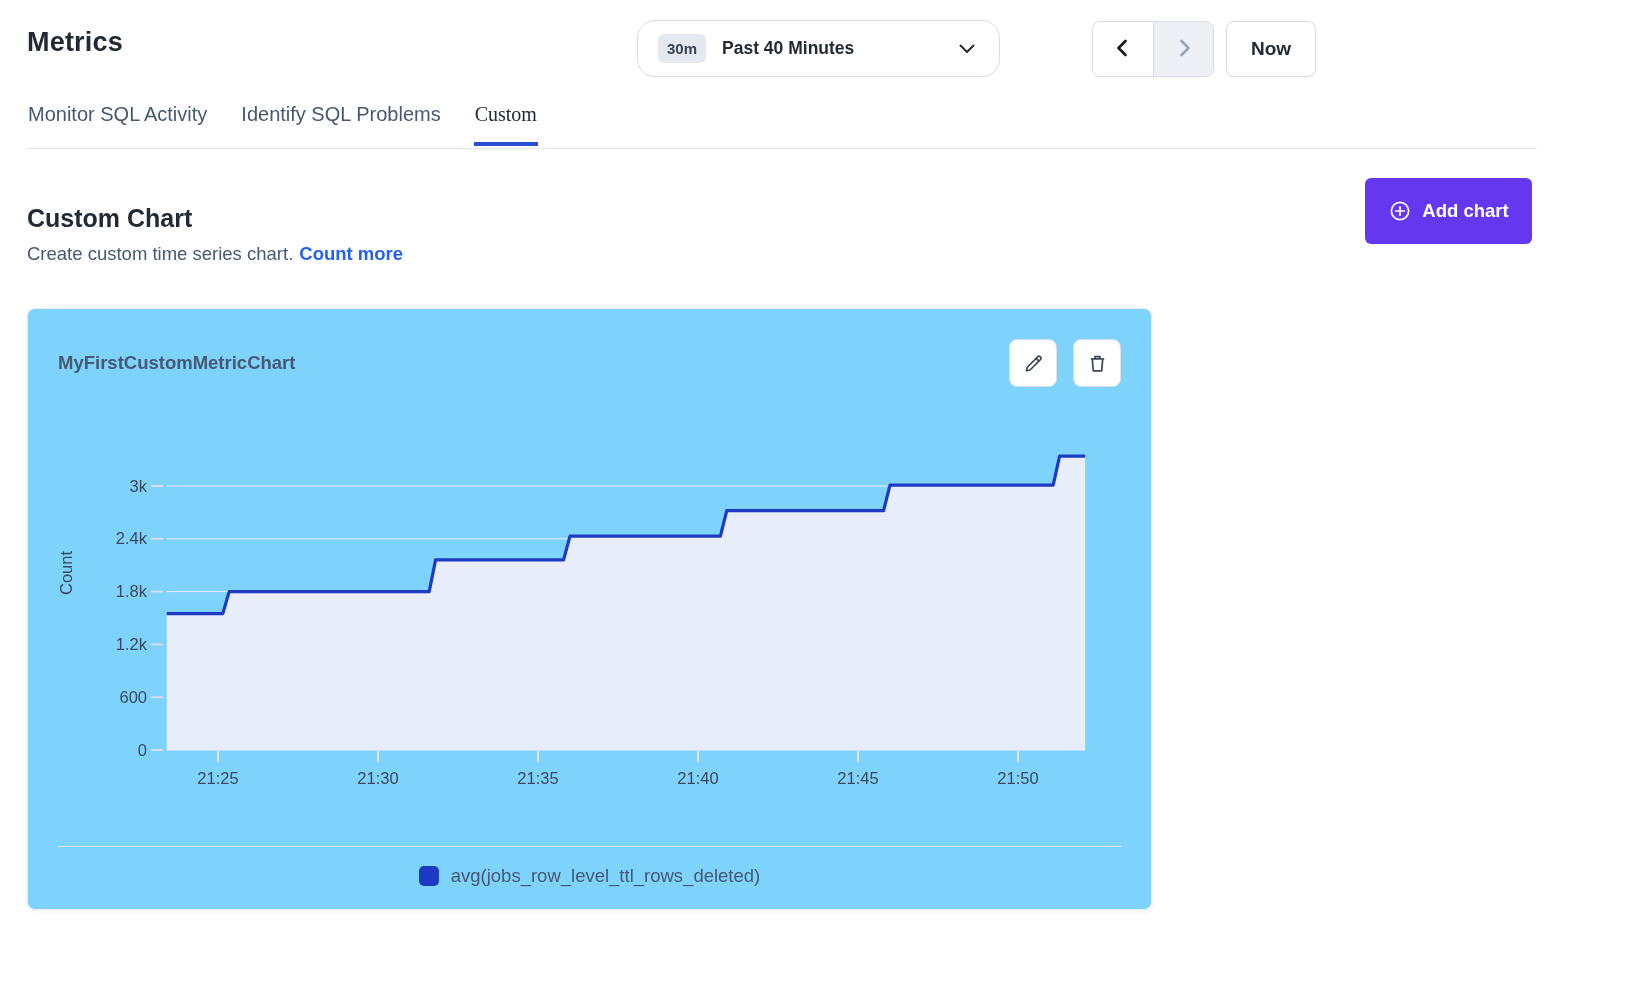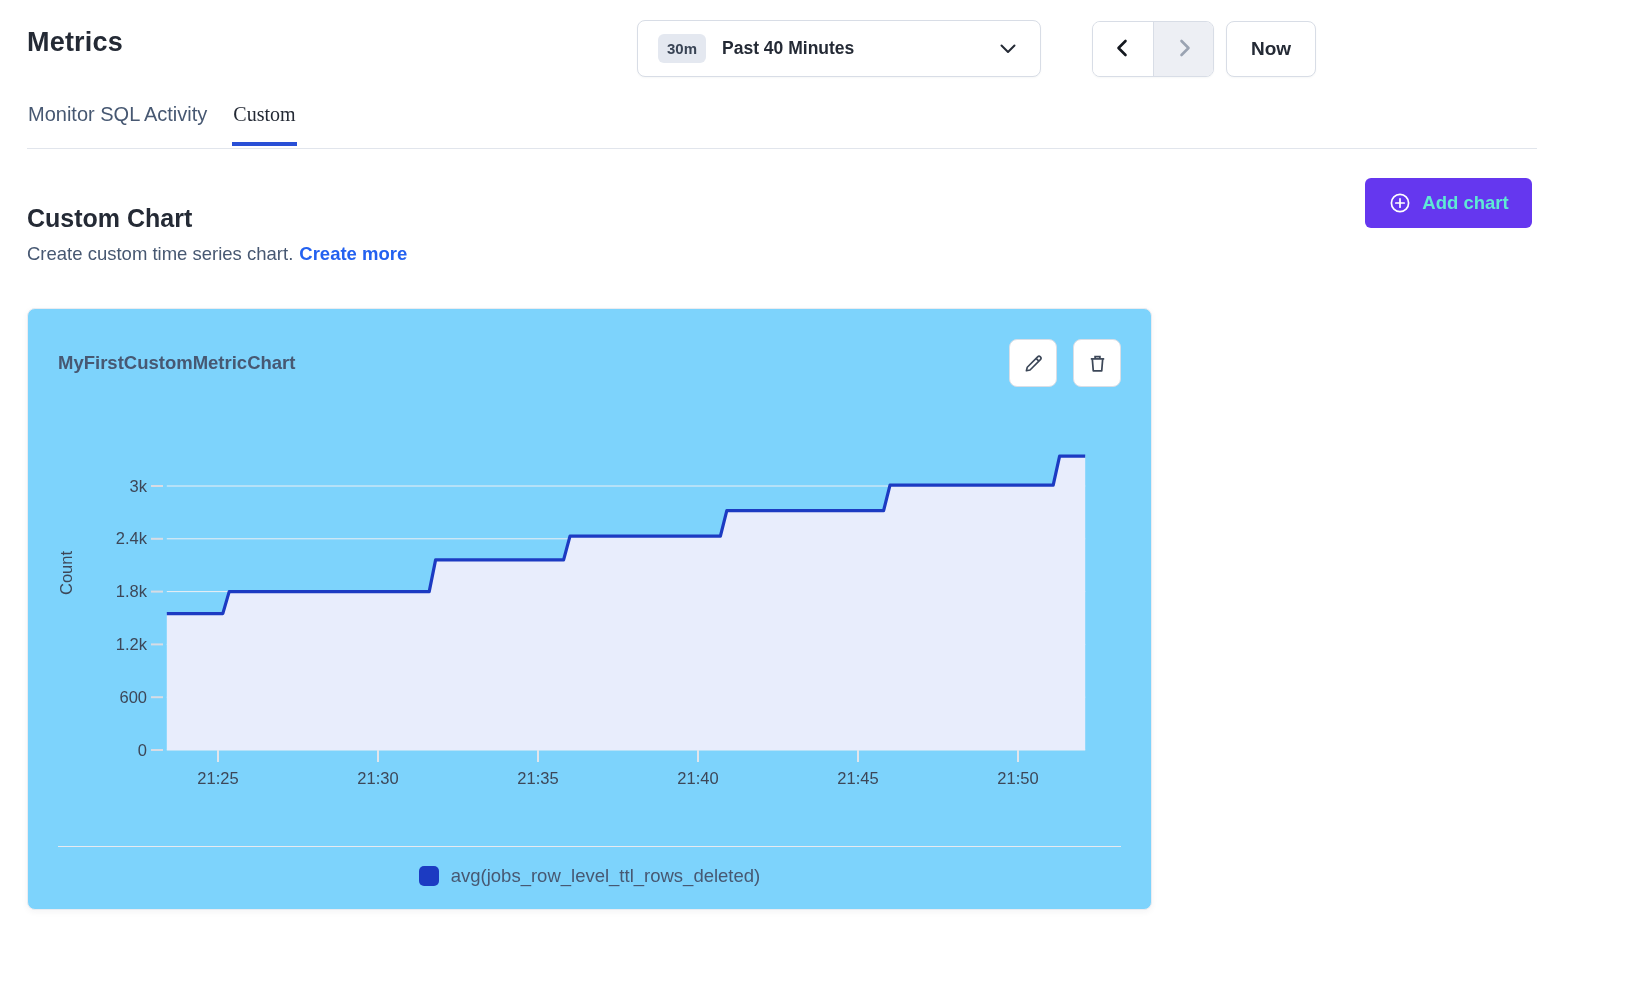--- a/index.html
+++ b/index.html
@@ -4,47 +4,47 @@
 <title>Metrics</title>
 <style>
   * { margin:0; padding:0; box-sizing:border-box; }
   html,body { width:1650px; height:982px; background:#ffffff; font-family:"Liberation Sans", sans-serif; position:relative; overflow:hidden; }
 
   .abs { position:absolute; }
 
   
   .page-title { left:27px; top:27px; font-size:27px; font-weight:700; color:#242a35; letter-spacing:.2px; }
 
-  .time-picker { left:637px; top:20px; width:404px; height:57px; border:1px solid #d8dde6; border-radius:8px;
+  .time-picker { left:637px; top:20px; width:363px; height:57px; border:1px solid #d8dde6; border-radius:18px;
                  display:flex; align-items:center; gap:16px; padding:0 24px 0 20px; background:#fff;
                  box-shadow:0 1px 2px rgba(30,40,60,.04); cursor:pointer; }
   .time-badge { background:#e4e8f0; border-radius:6px; padding:6px 9px; font-size:15px; font-weight:700; color:#394455; }
   .time-label { font-size:17.5px; font-weight:700; color:#242a35; }
   .time-picker .chev { margin-left:auto; display:flex; }
 
   .arrow-group { left:1092px; top:21px; height:56px; display:flex; border:1px solid #d8dde6; border-radius:8px;
                  overflow:hidden; background:#fff; box-shadow:0 1px 2px rgba(30,40,60,.04); }
   .arrow-btn { width:60px; height:100%; border:none; background:#fff; display:flex; align-items:center; justify-content:center; cursor:pointer; }
   .arrow-btn + .arrow-btn { border-left:1px solid #d8dde6; }
   .arrow-btn.disabled { background:#edeff4; cursor:default; }
 
   .now-btn { left:1226px; top:21px; width:90px; height:56px; background:#fff; border:1px solid #d8dde6; border-radius:8px;
              font-family:inherit; font-size:19px; font-weight:700; color:#242a35; cursor:pointer; box-shadow:0 1px 2px rgba(30,40,60,.04); }
 
   
-  .tabs { left:27px; top:103px; display:flex; gap:24px; }
+  .tabs { left:27px; top:103px; display:flex; gap:32px; }
   .tab { font-size:20px; color:#475872; padding:0 1px 16px 1px; cursor:pointer; border-bottom:4px solid transparent; }
   .tab.active { color:#242a35; border-bottom-color:#294fd6;font-family:Liberation Serif, serif; }
   .tabs-divider { left:27px; top:148px; width:1510px; height:1px; background:#e1e5ec; }
 
   
   .section-title { left:27px; top:188px; font-size:25px; font-weight:700; color:#242a35;margin-top:16px; }
-  .add-chart-btn { left:1365px; top:178px; width:167px; height:50px; background:#6537ef; border:none; border-radius:6px;
+  .add-chart-btn { left:1365px; top:178px; width:167px; height:66px; background:#6537ef; border:none; border-radius:6px;
                    display:flex; align-items:center; justify-content:center; gap:10px; cursor:pointer;
-                   font-family:inherit; font-size:18.5px; font-weight:700; color:#5eead4; }
+                   font-family:inherit; font-size:18.5px; font-weight:700; color:#ffffff; }
   .subtitle { left:27px; top:243px; font-size:18.5px; color:#475872; }
   .subtitle a { color:#2361f0; font-weight:700; text-decoration:none; margin-left:6px; cursor:pointer; }
 
   
   .card { left:27px; top:308px; width:1125px; background:#7dd3fc; border:1px solid #e9ecf1; border-radius:8px;
           box-shadow:0 2px 6px rgba(30,40,60,.05); padding-bottom:22px; }
   .card-head { display:flex; align-items:center; justify-content:space-between; padding:30px 30px 0 30px; }
   .card-title { font-size:18.5px; font-weight:700; color:#475872; }
   .card-actions { display:flex; gap:16px; }
   .icon-btn { width:48px; height:48px; background:#fff; border:1px solid #d9dee6; border-radius:8px;
@@ -87,37 +87,38 @@
           <path d="M8.5 4l7 7-7 7" fill="none" stroke="#9aa3b2" stroke-width="2.6" stroke-linecap="round" stroke-linejoin="round"></path>
         </svg>
     </span>
   </button>
 </div>
 
 <button class="abs now-btn">Now</button>
 
 <nav class="abs tabs">
   <div class="tab">Monitor SQL Activity</div>
+  <div class="tab">Identify SQL Problems</div>
   <div class="tab active">Custom</div>
 </nav>
 <div class="abs tabs-divider"></div>
 
 <h2 class="abs section-title">Custom Chart</h2>
 
 <button class="abs add-chart-btn">
   <span style="display:flex;">
     <svg width="24" height="24" viewBox="0 0 24 24">
         <circle cx="12" cy="12" r="8.6" fill="none" stroke="#ffffff" stroke-width="1.7"></circle>
         <path d="M12 7.8v8.4M7.8 12h8.4" stroke="#ffffff" stroke-width="1.7" stroke-linecap="round"></path>
       </svg>
   </span>
   <span>Add chart</span>
 </button>
 
-<p class="abs subtitle"><span>Create custom time series chart.</span><a>Create more</a></p>
+<p class="abs subtitle"><span>Create custom time series chart.</span><a>Count more</a></p>
 
 <div class="abs card">
   <div class="card-head">
     <div class="card-title">MyFirstCustomMetricChart</div>
     <div class="card-actions">
       <button class="icon-btn">
         <span style="display:flex;">
           <svg width="23" height="23" viewBox="0 0 24 24">
               <path d="M4.6 19.6l.9-3.7L16.3 5.1a2.05 2.05 0 0 1 2.9 2.9L8.4 18.8l-3.8.8z" fill="none" stroke="#3c4758" stroke-width="1.7" stroke-linejoin="round"></path>
               <path d="M14.7 6.6l2.9 2.9" fill="none" stroke="#3c4758" stroke-width="1.7"></path>

